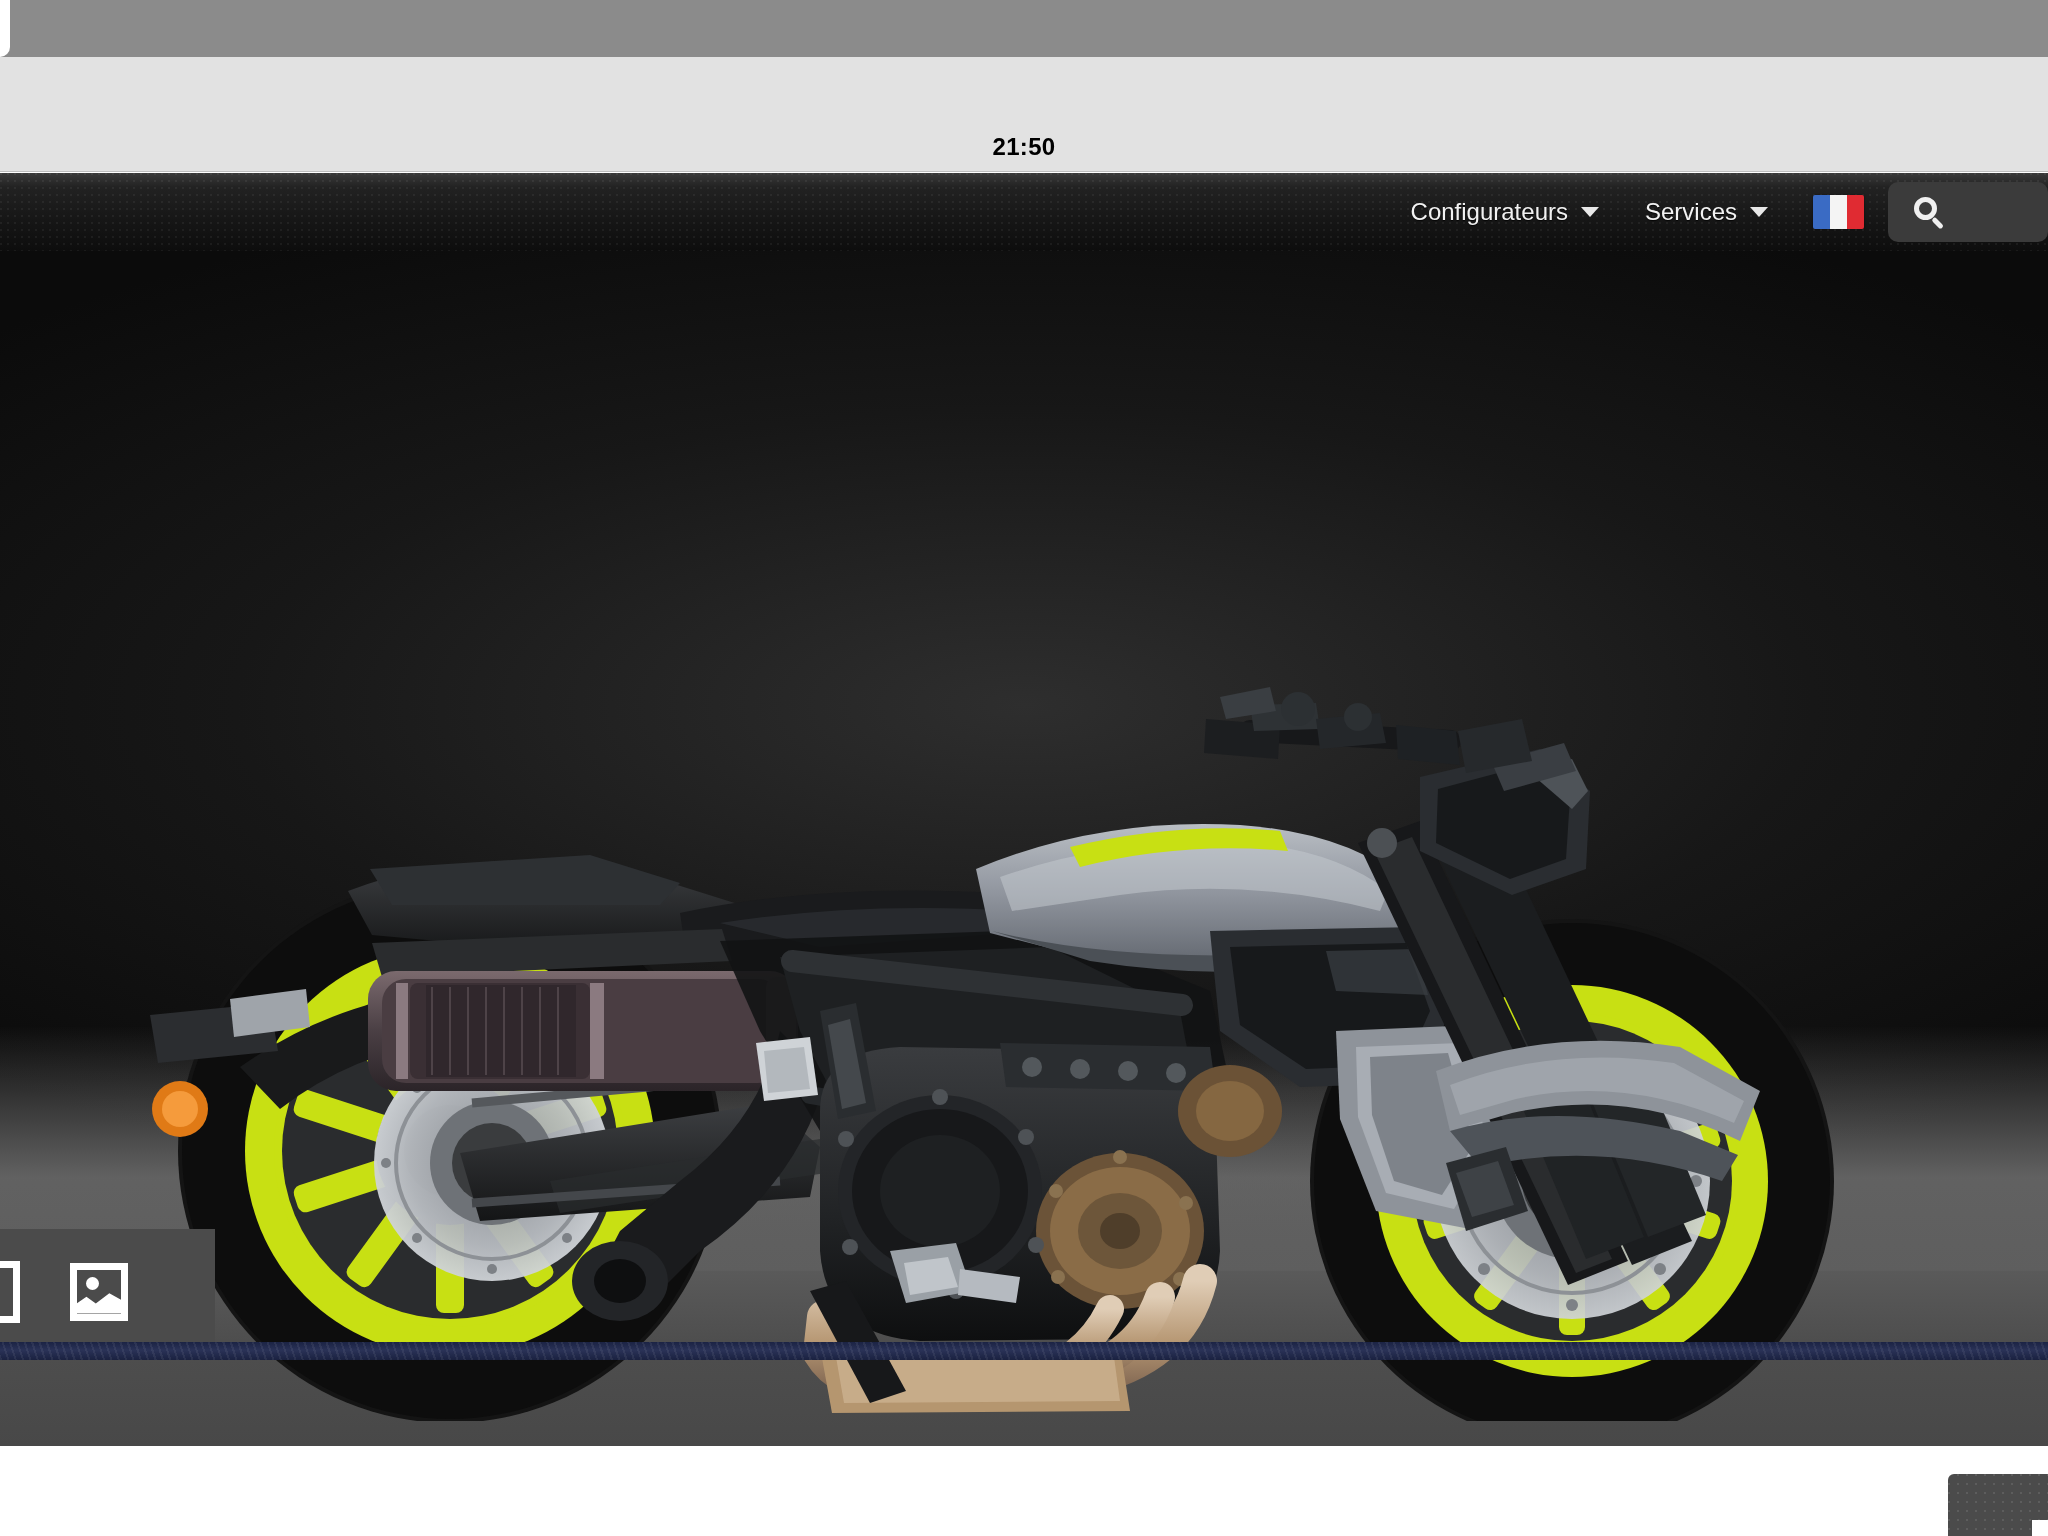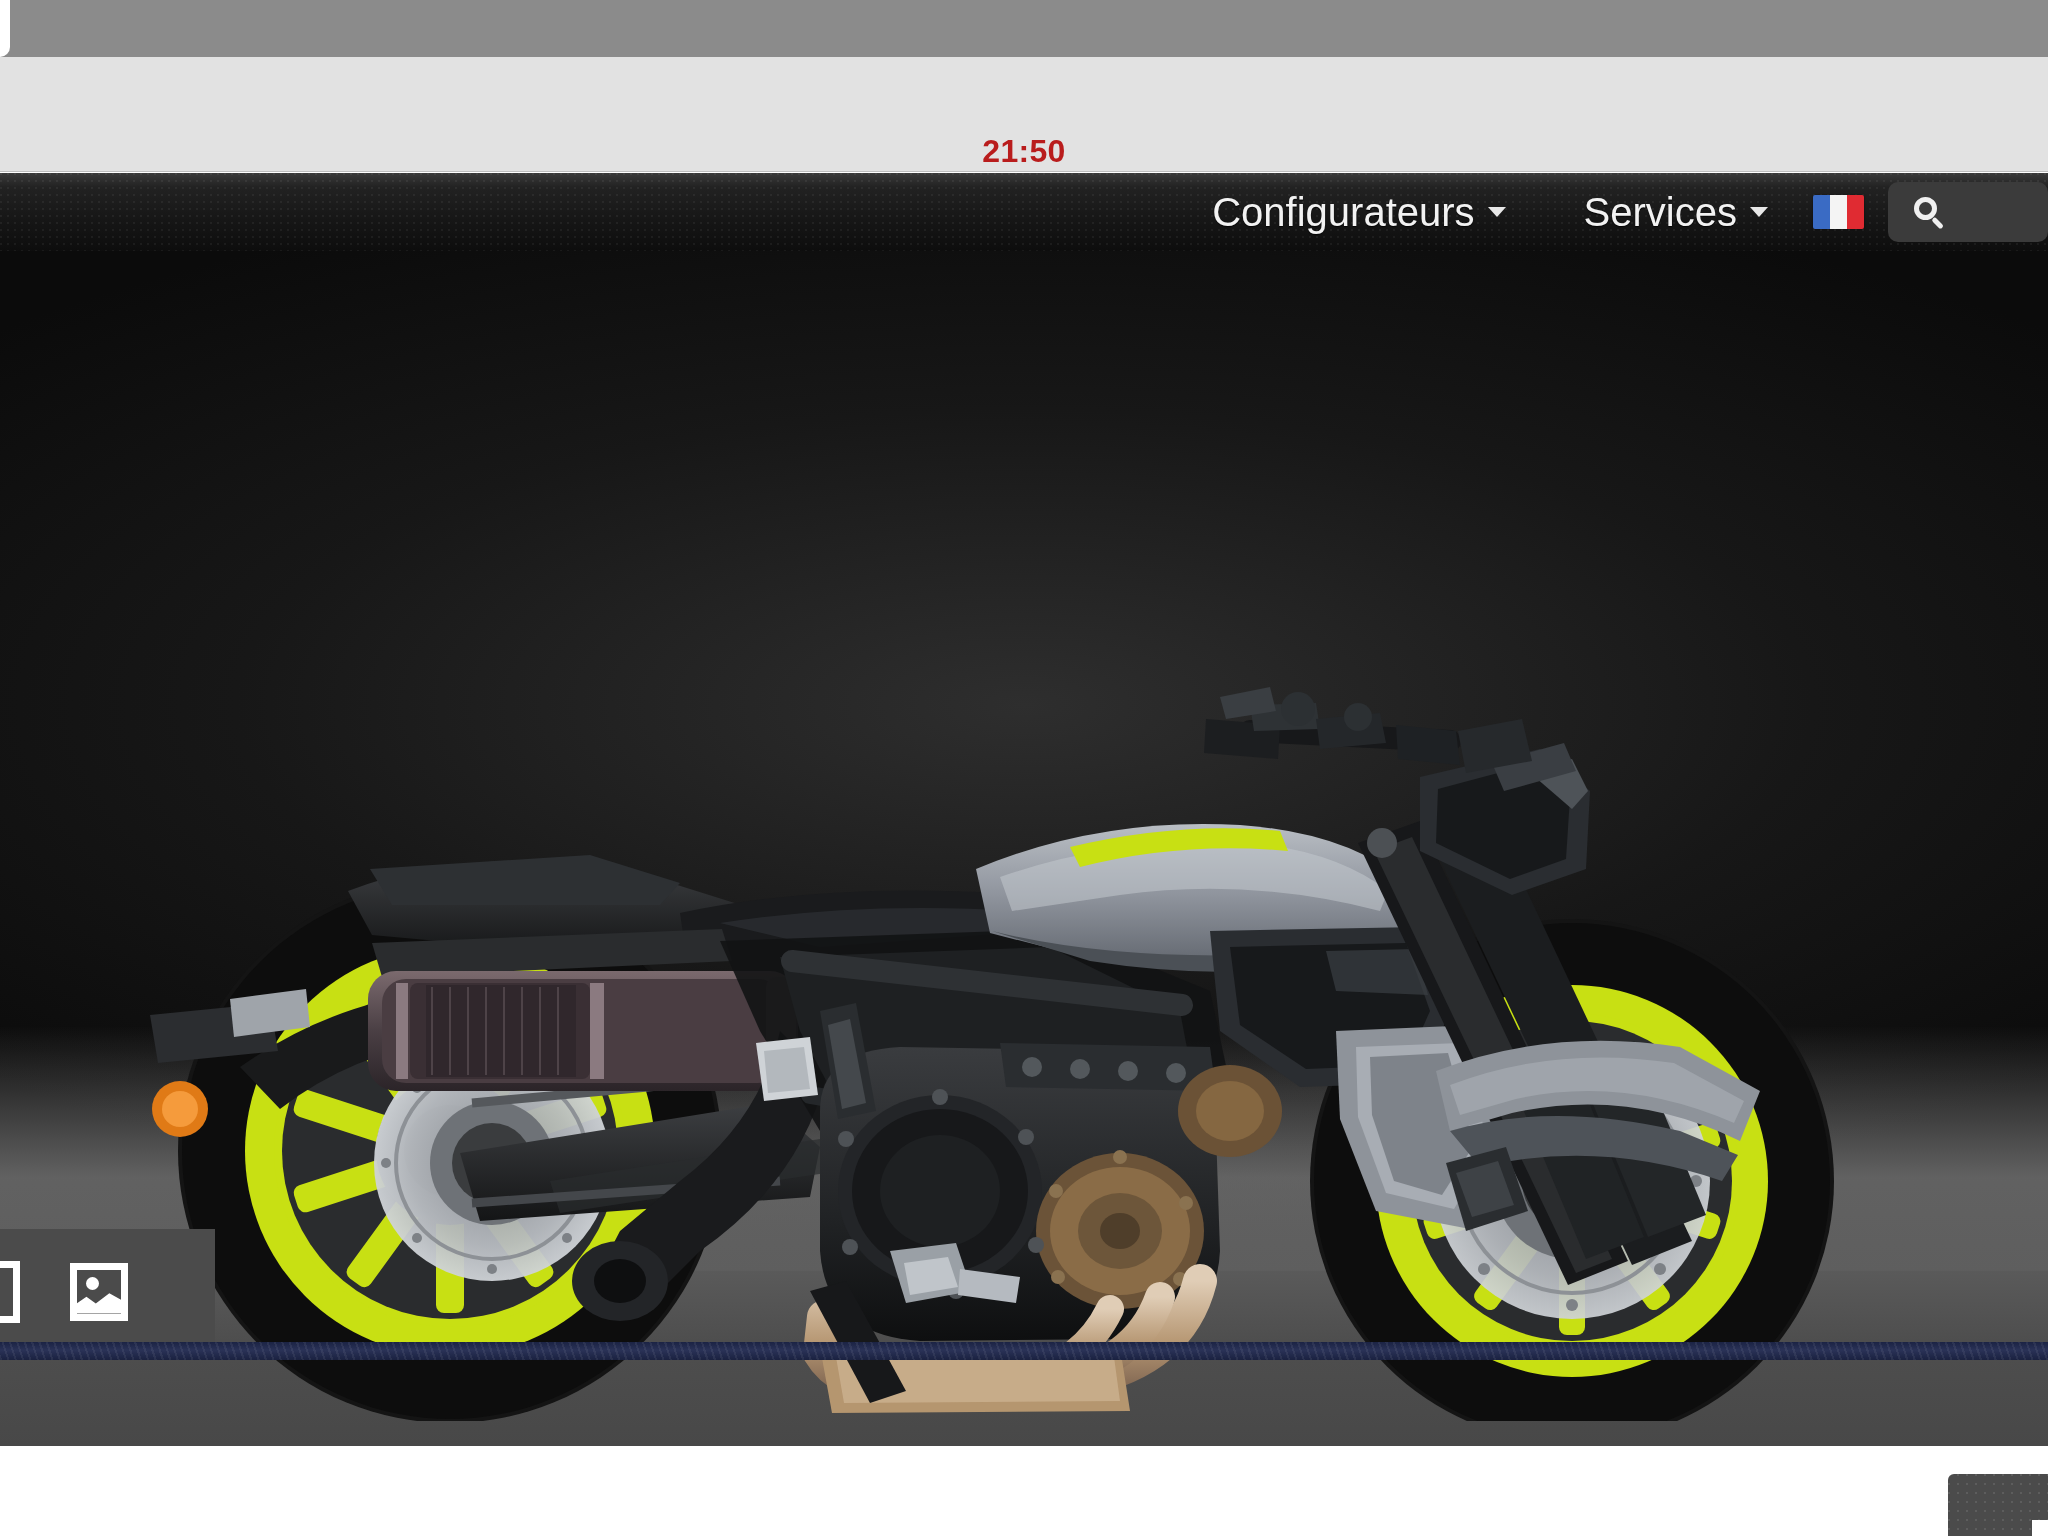--- a/index.html
+++ b/index.html
@@ -11,22 +11,22 @@
   
   .status-strip { position:absolute; left:0; top:0; width:2048px; height:57px;
                   background:#8b8b8b; }
   .status-notch { position:absolute; left:0; top:0; width:10px; height:57px;
                   background:#ffffff; border-bottom-right-radius:10px; }
 
   
   .chrome { position:absolute; left:0; top:57px; width:2048px; height:115px;
             background:#e2e2e2; border-bottom:1px solid #bdbdbd; }
   .chrome-time { position:absolute; left:0; top:76px; width:2048px;
-                 text-align:center; font-size:32px; font-weight:bold;
-                 color:#b91c1c; letter-spacing:0.3px; }
+                 text-align:center; font-size:24px; font-weight:bold;
+                 color:#000000; letter-spacing:0.3px; }
   .chrome-url-row { position:absolute; left:0; top:117px; width:2048px;
                     display:flex; align-items:center; justify-content:center;
                     gap:14px; }
   .lock-icon { display:inline-block; width:17px; height:20px; position:relative; }
   .lock-icon .body { position:absolute; left:0; bottom:0; width:17px; height:12px;
                      background:#3a3a3a; border-radius:2px; }
   .lock-icon .shackle { position:absolute; left:3.5px; top:0; width:10px; height:11px;
                         border:3px solid #3a3a3a; border-bottom:none;
                         border-radius:6px 6px 0 0; }
   .chrome-url { font-size:31px; color:#2b2b2b; }
@@ -40,22 +40,22 @@
             background:linear-gradient(180deg,#3a3a3a 0%,#222 18%,#161616 60%,#0d0d0d 100%);
             overflow:hidden; }
   .navbar::before { content:""; position:absolute; inset:0;
             background-image:radial-gradient(circle at 1px 1px, rgba(255,255,255,0.055) 1px, transparent 1.2px);
             background-size:7px 7px; }
   .nav-items { position:absolute; left:0; top:0; height:78px; width:2048px;
                display:flex; align-items:center; justify-content:flex-end;
                gap:0px; padding-right:0px; }
   .nav-item { display:flex; align-items:center; gap:13px; padding:0 23px;
               height:78px; position:relative; z-index:2; cursor:pointer; }
-  .nav-label { font-size:40px; color:#f2f2f2; white-space:nowrap;
-               text-shadow:0 1px 1px rgba(0,0,0,0.8);margin-left:32px; }
+  .nav-label { font-size:24px; color:#f2f2f2; white-space:nowrap;
+               text-shadow:0 1px 1px rgba(0,0,0,0.8); }
   .caret { width:0; height:0; border-left:9px solid transparent;
            border-right:9px solid transparent; border-top:10px solid #e8e8e8; }
 
   .flag { width:51px; height:34px; margin:0 14px 0 22px; position:relative; z-index:2;
           display:flex; border-radius:2px; overflow:hidden;
           box-shadow:0 0 2px rgba(0,0,0,0.6); }
   .flag i { flex:1; height:100%; display:block; }
   .flag .b { background:#3a6bc4; } .flag .w { background:#f4f4f4; } .flag .r { background:#e02b32; }
 
   .search-box { width:160px; height:60px; background:#3b3b3b; border-radius:10px;

